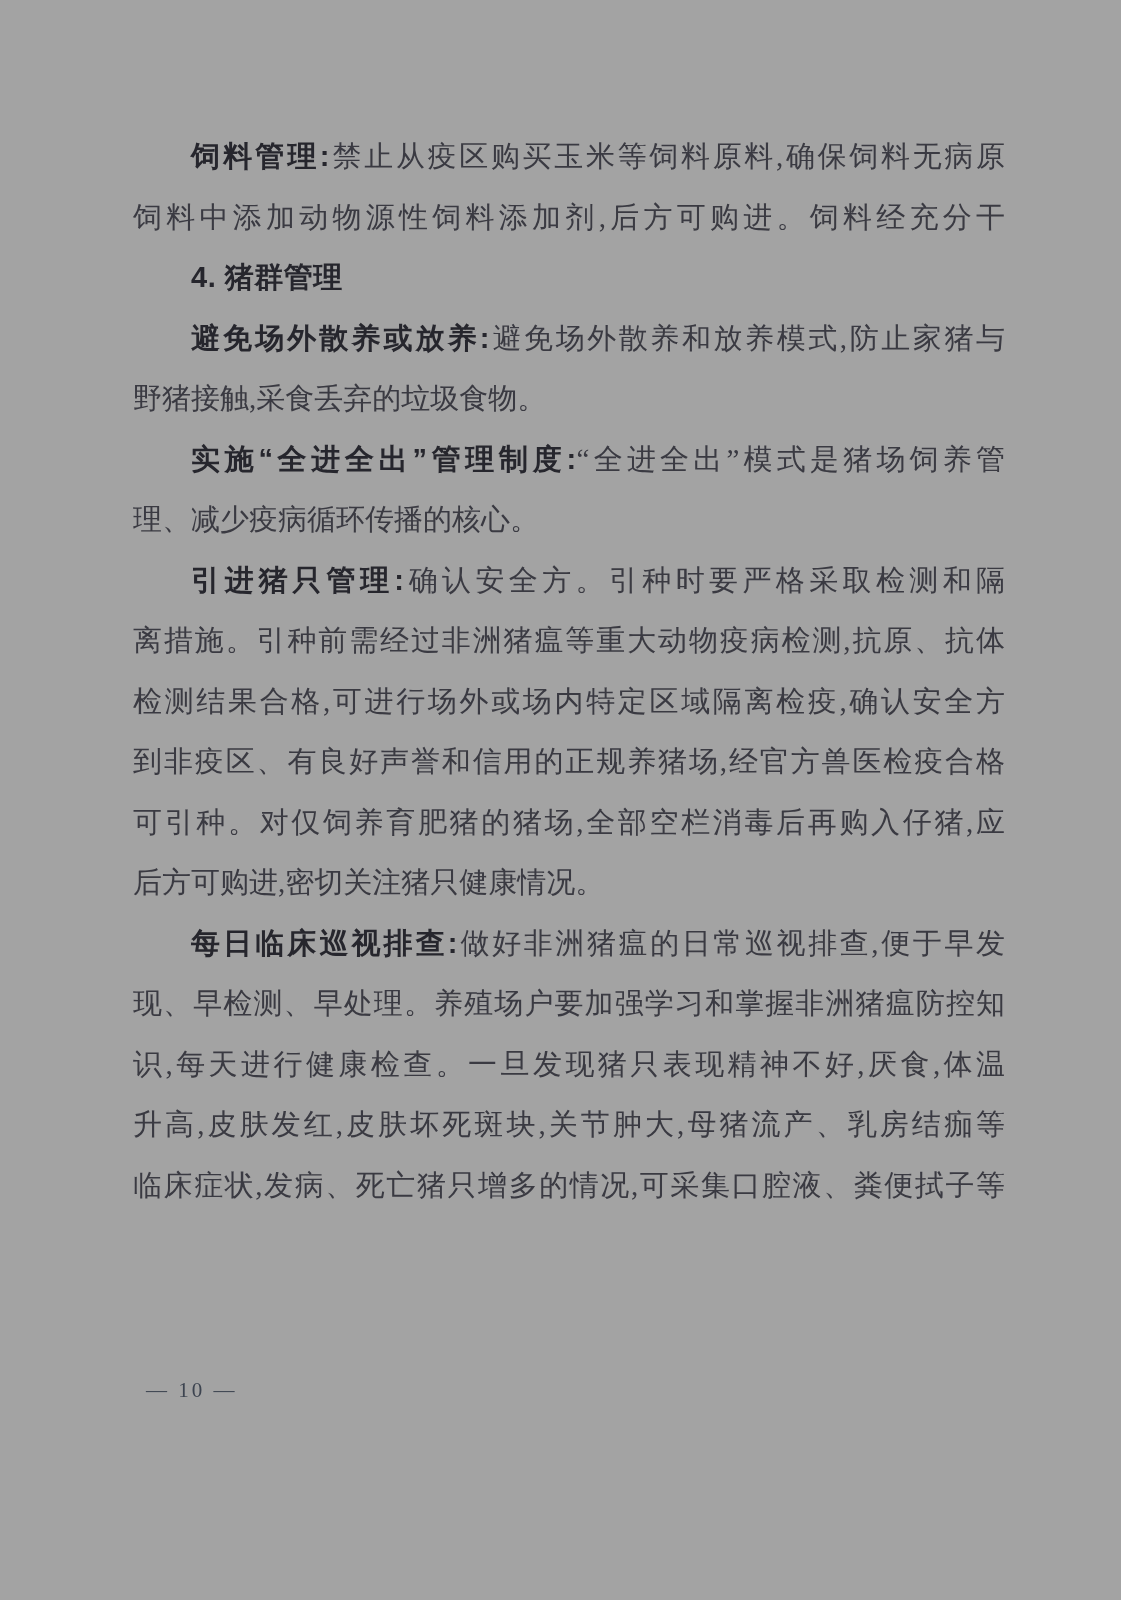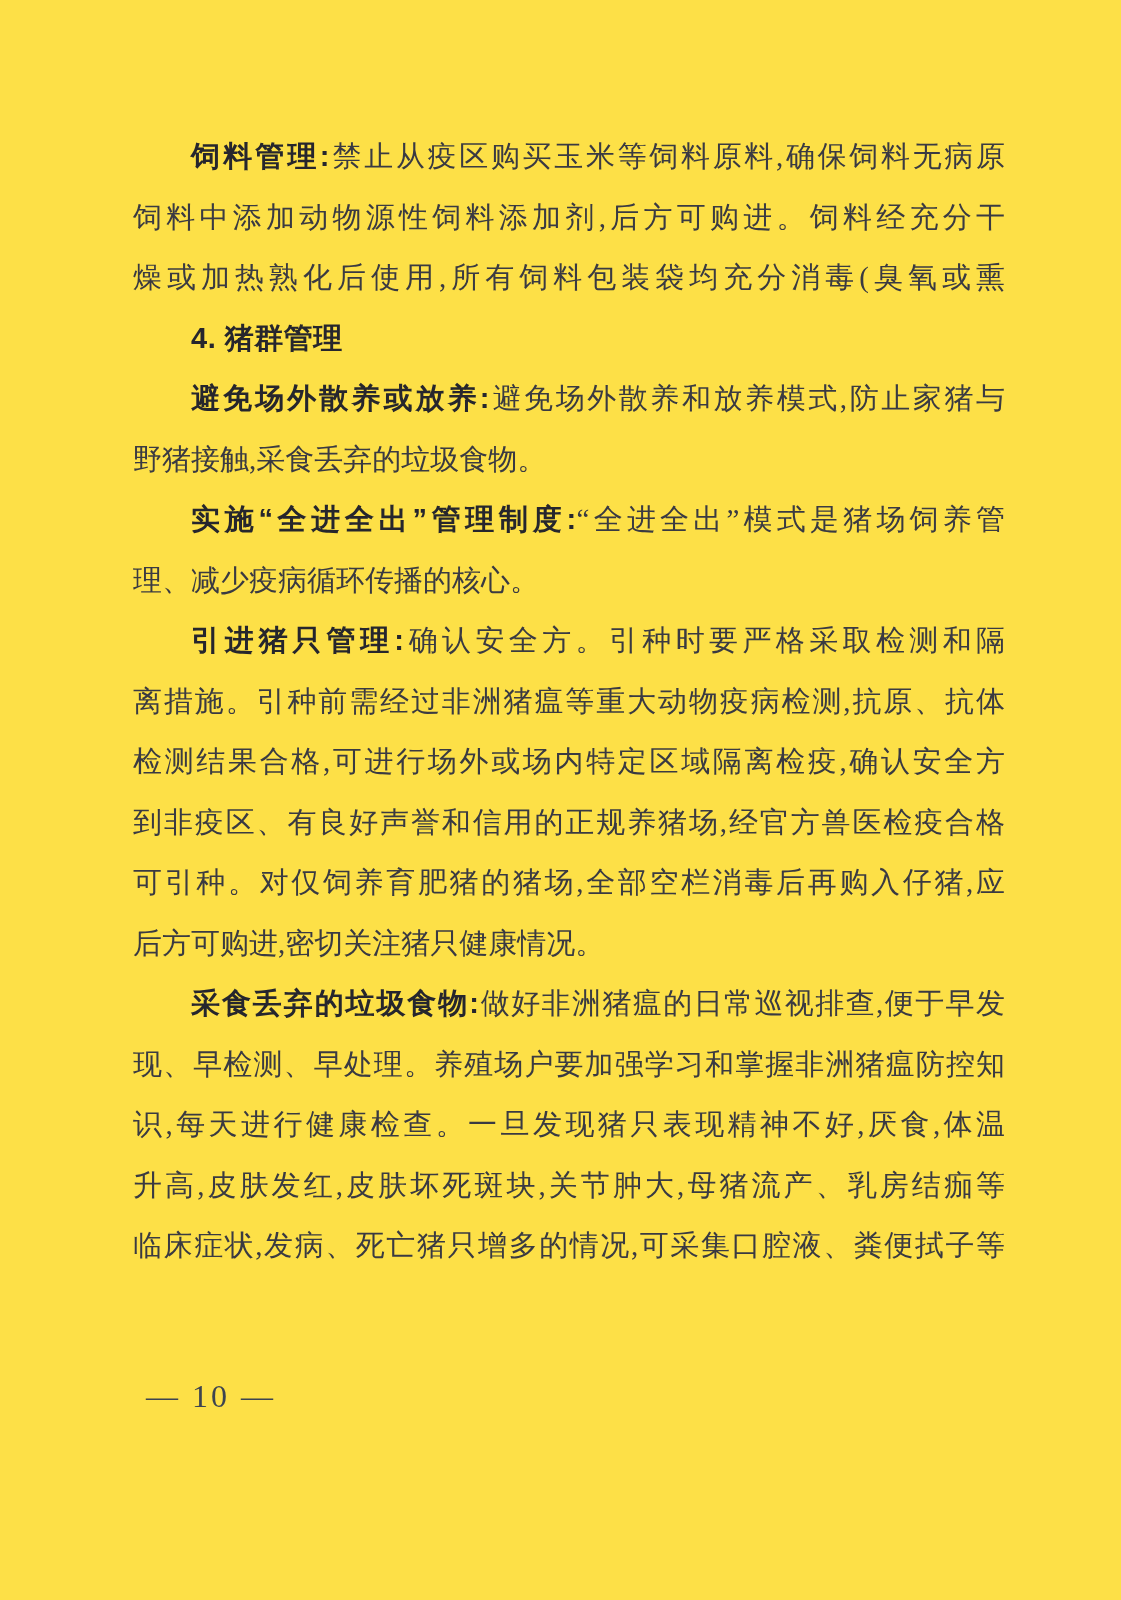--- a/index.html
+++ b/index.html
@@ -9,21 +9,21 @@
   body {
     width: 1121px;
     height: 1600px;
     background: #f3f3f1;
     font-family: "Liberation Serif", "DejaVu Serif", serif;
   }
   .sheet {
     position: relative;
     width: 1121px;
     height: 1600px;
-    background: #fde047;
+    background: #a3a3a3;
     overflow: hidden;
     color: #34343b;
   }
   .textblock {
     position: absolute;
     left: 133px;
     top: 126px;
     width: 872px;
   }
   .ln {
@@ -44,53 +44,52 @@
   .lead {
     font-weight: 700;
     color: #26262d;
     font-family: "Liberation Sans", "DejaVu Sans", sans-serif;
     letter-spacing: 0.5px;
   }
   .pageno {
     position: absolute;
     left: 146px;
     top: 1378px;
-    font-size: 32px;
+    font-size: 21px;
     letter-spacing: 3px;
     color: #3d4450;
     font-family: "Liberation Serif", "DejaVu Serif", serif;
     text-align: right;
   }
 </style>
 </head>
 <body>
 
 <div class="sheet">
   <div class="textblock">
 
     <div class="ln just ind"><span class="lead">饲料管理:</span><span>禁止从疫区购买玉米等饲料原料,确保饲料无病原</span></div>
     <div class="ln just"><span>饲料中添加动物源性饲料添加剂,后方可购进。饲料经充分干</span></div>
-    <div class="ln just"><span>燥或加热熟化后使用,所有饲料包装袋均充分消毒(臭氧或熏</span></div>
 
     <div class="ln ind"><span class="lead">4. 猪群管理</span></div>
 
     <div class="ln just ind"><span class="lead">避免场外散养或放养:</span><span>避免场外散养和放养模式,防止家猪与</span></div>
     <div class="ln"><span>野猪接触,采食丢弃的垃圾食物。</span></div>
 
     <div class="ln just ind"><span class="lead">实施“全进全出”管理制度:</span><span>“全进全出”模式是猪场饲养管</span></div>
     <div class="ln"><span>理、减少疫病循环传播的核心。</span></div>
 
     <div class="ln just ind"><span class="lead">引进猪只管理:</span><span>确认安全方。引种时要严格采取检测和隔</span></div>
     <div class="ln just"><span>离措施。引种前需经过非洲猪瘟等重大动物疫病检测,抗原、抗体</span></div>
     <div class="ln just"><span>检测结果合格,可进行场外或场内特定区域隔离检疫,确认安全方</span></div>
     <div class="ln just"><span>到非疫区、有良好声誉和信用的正规养猪场,经官方兽医检疫合格</span></div>
     <div class="ln just"><span>可引种。对仅饲养育肥猪的猪场,全部空栏消毒后再购入仔猪,应</span></div>
     <div class="ln"><span>后方可购进,密切关注猪只健康情况。</span></div>
 
-    <div class="ln just ind"><span class="lead">采食丢弃的垃圾食物:</span><span>做好非洲猪瘟的日常巡视排查,便于早发</span></div>
+    <div class="ln just ind"><span class="lead">每日临床巡视排查:</span><span>做好非洲猪瘟的日常巡视排查,便于早发</span></div>
     <div class="ln just"><span>现、早检测、早处理。养殖场户要加强学习和掌握非洲猪瘟防控知</span></div>
     <div class="ln just"><span>识,每天进行健康检查。一旦发现猪只表现精神不好,厌食,体温</span></div>
     <div class="ln just"><span>升高,皮肤发红,皮肤坏死斑块,关节肿大,母猪流产、乳房结痂等</span></div>
     <div class="ln just"><span>临床症状,发病、死亡猪只增多的情况,可采集口腔液、粪便拭子等</span></div>
 
   </div>
 
   <div class="pageno">— 10 —</div>
 </div>
 

